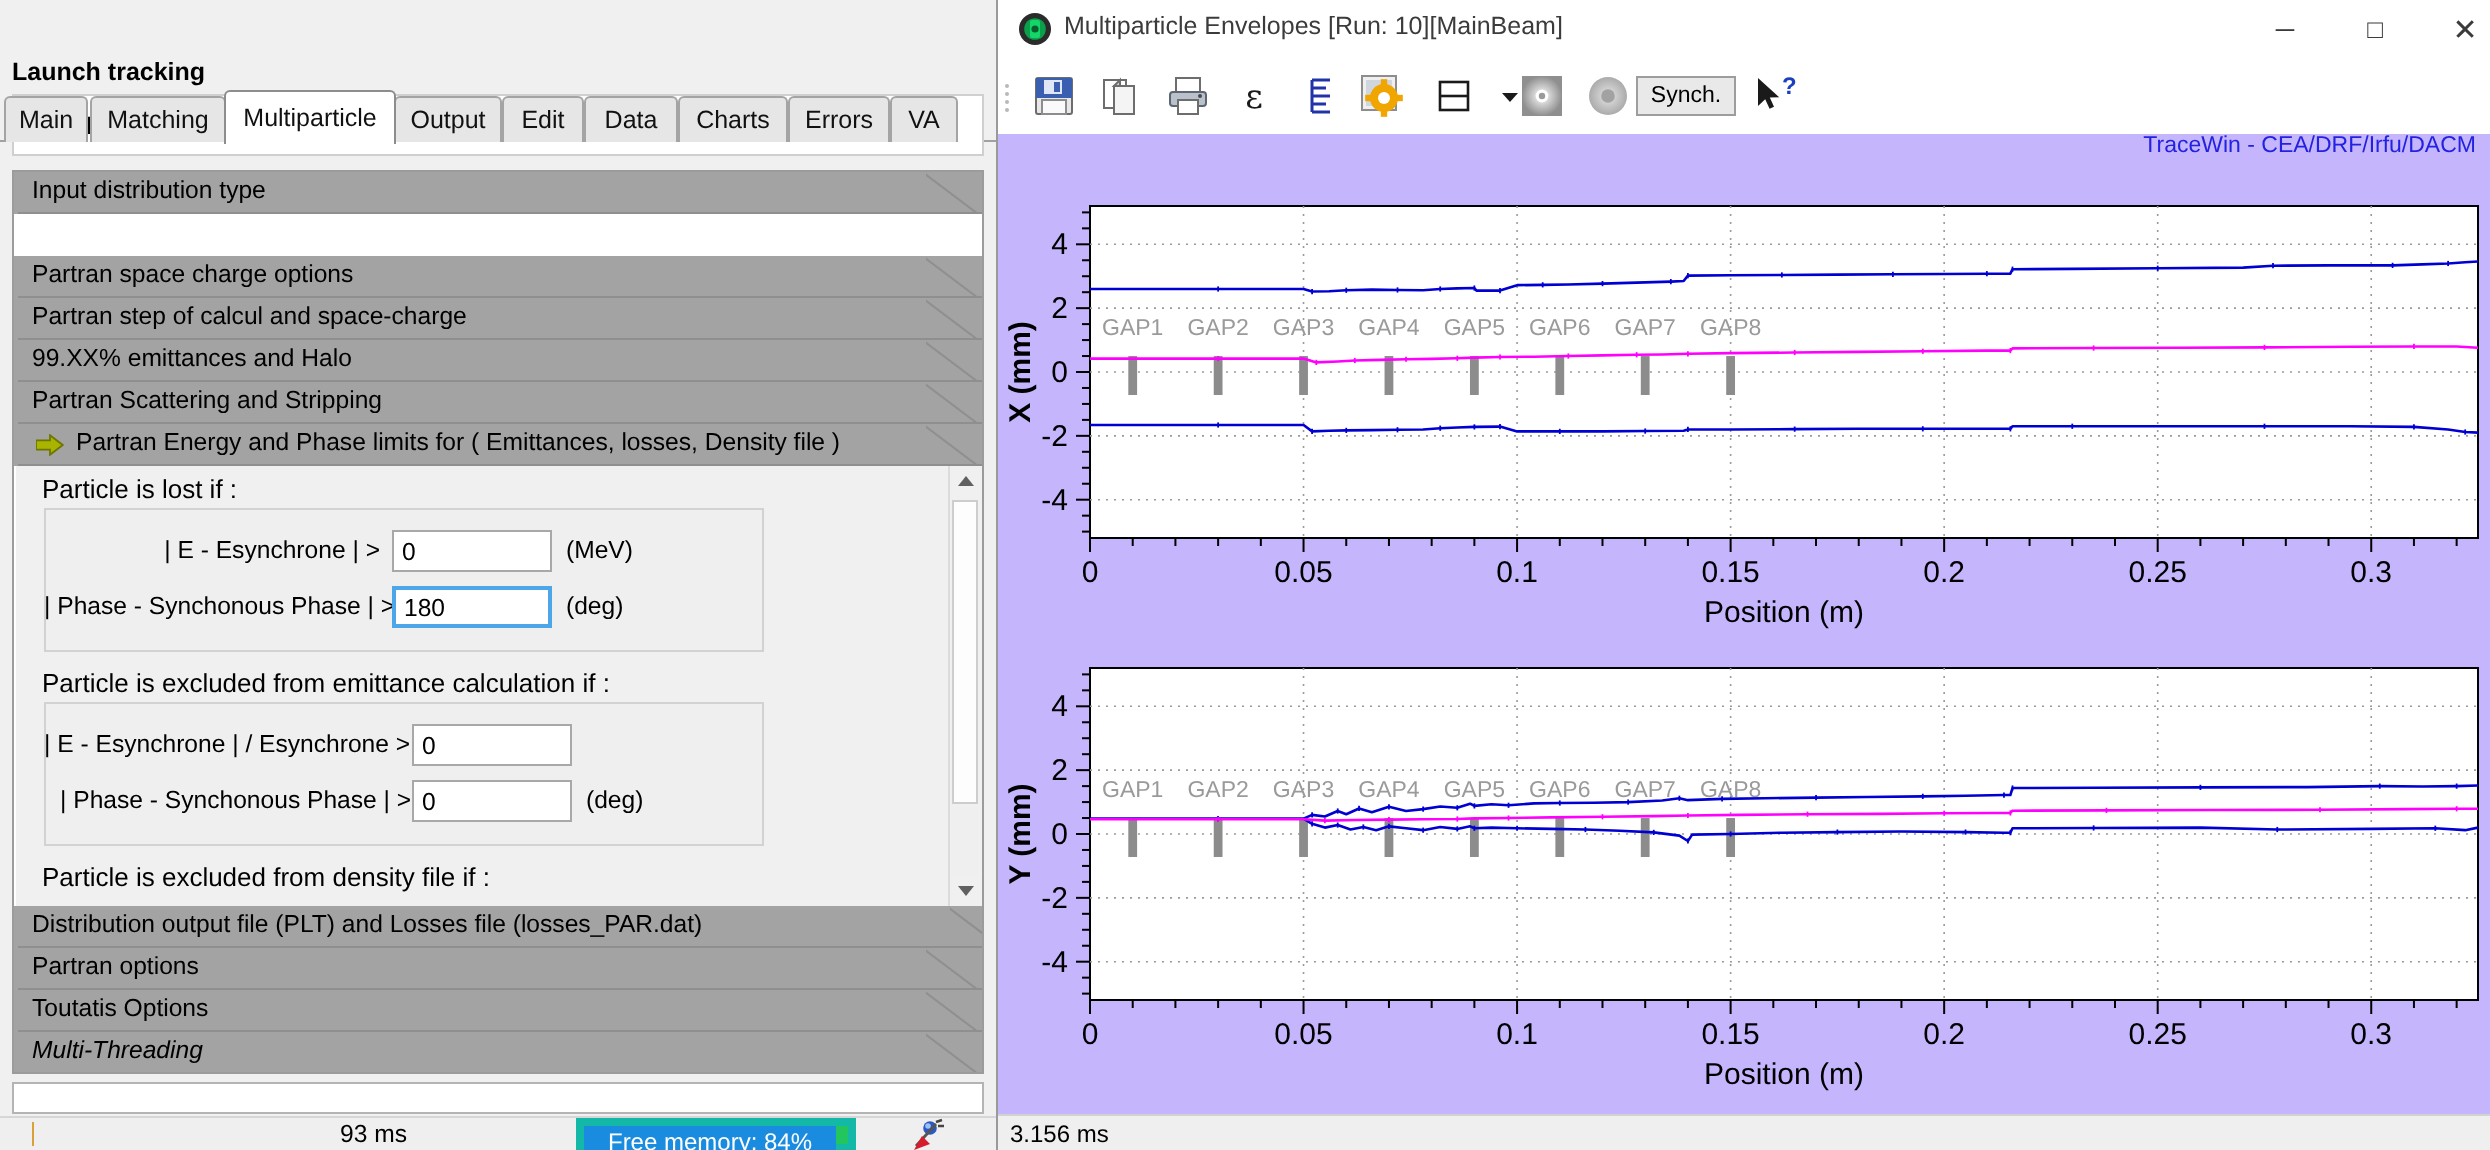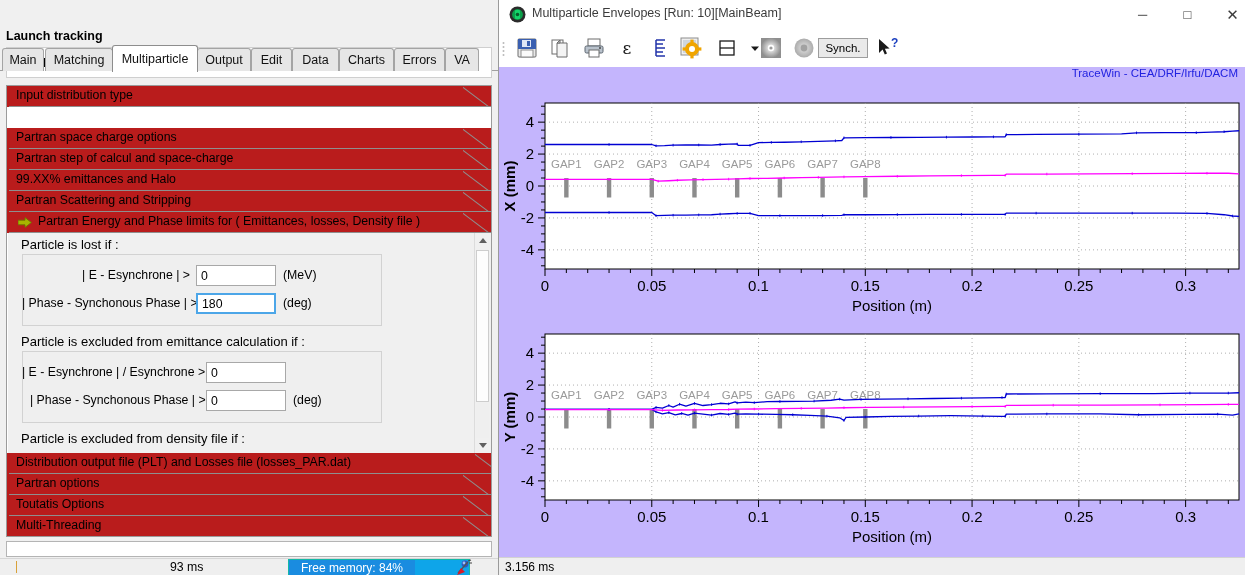--- a/index.html
+++ b/index.html
@@ -36,21 +36,21 @@
   }
   .cbx{width:13px;height:13px;border:1px solid #707070;background:#fff;box-sizing:border-box;
        display:flex;align-items:center;justify-content:center;font-size:11px;line-height:1;}
   .cbl{font-weight:bold;font-size:12.5px;}
   .cb-gap{width:12px;}
 
   
   #acc{position:absolute;left:6px;top:85px;width:486px;height:452px;background:#fff;
        border:1px solid #9b9b9b;box-sizing:border-box;overflow:hidden;}
 
-  .acc-row{position:relative;height:21px;box-sizing:border-box;background:#b91c1c;}
+  .acc-row{position:relative;height:21px;box-sizing:border-box;background:#a3a3a3;}
   .acc-row .acc-line{position:absolute;left:2px;right:0;bottom:0;height:1px;background:#8f8f8f;}
   .acc-row .acc-notch{
     position:absolute;right:0;bottom:0;width:28px;height:21px;overflow:hidden;
   }
   .acc-row .acc-notch:before{
     content:"";position:absolute;left:-1px;top:0;width:40px;height:1px;background:#8f8f8f;
     transform-origin:0 0;transform:rotate(37deg);
   }
   .acc-row .acc-txt{position:absolute;left:9px;top:2px;font-size:12.3px;white-space:nowrap;}
   .acc-row.expanded .acc-txt{left:31px;}
@@ -75,21 +75,21 @@
   .sbtri{width:0;height:0;border-left:4px solid transparent;border-right:4px solid transparent;}
   .sbup{border-bottom:5px solid #606060;}
   .sbdn{border-top:5px solid #606060;}
   #sbthumb{position:absolute;left:1px;top:17px;width:13px;height:152px;background:#fdfdfd;border:1px solid #cdcdcd;box-sizing:border-box;}
   #sbtrack{position:absolute;left:1px;top:170px;width:13px;height:36px;background:#efefef;}
 
   
   #botbox{position:absolute;left:6px;top:541px;width:486px;height:16px;background:#fff;border:1px solid #b4b4b4;box-sizing:border-box;}
   #statusbar{position:absolute;left:0;top:558px;width:498px;height:17px;background:#efefef;border-top:1px solid #d6d6d6;}
   #ms-lab{position:absolute;left:170px;top:1px;font-size:12.3px;}
-  #memwrap{position:absolute;left:288px;top:0px;width:182px;height:17px;background:#0ea5e9;border:1px solid #14b8a6;box-sizing:border-box;}
+  #memwrap{position:absolute;left:288px;top:0px;width:140px;height:17px;background:#22c55e;border:4px solid #14b8a6;box-sizing:border-box;}
   #membar{position:absolute;left:0;top:0;height:15px;background:#1a8ce0;display:flex;align-items:center;justify-content:center;color:#fff;font-size:12px;}
   #caret{position:absolute;left:16px;top:2px;width:1px;height:12px;background:#d8a13a;}
   #bugicon{position:absolute;left:452px;top:0px;width:22px;height:17px;}
 
   
   #right-win{position:absolute;left:498px;top:0;width:747px;height:575px;background:#fff;border-left:1px solid #9a9a9a;box-sizing:border-box;}
   #titlebar{position:absolute;left:0;top:0;width:746px;height:29px;background:#fff;border-bottom:1px solid #eaeaea;}
   #app-ic{position:absolute;left:10px;top:6px;width:17px;height:17px;}
   #wtitle{position:absolute;left:33px;top:6px;font-size:12.5px;color:#3b3b3b;}
   .wbtn{position:absolute;top:0;width:45px;height:29px;display:flex;align-items:center;justify-content:center;color:#3b3b3b;}
@@ -226,21 +226,21 @@
         <div class="acc-row" style="position: absolute; left: 0px; top: 388px; width: 484px; height: 21px;">
           <div class="acc-txt">Partran options</div>
           <div class="acc-line"></div>
           <div class="acc-notch"></div>
         </div>
         <div class="acc-row" style="position: absolute; left: 0px; top: 409px; width: 484px; height: 21px;">
           <div class="acc-txt">Toutatis Options</div>
           <div class="acc-line"></div>
           <div class="acc-notch"></div>
         </div>
-        <div class="acc-row" style="position: absolute; left: 0px; top: 430px; width: 484px; height: 21px;">
+        <div class="acc-row" style="position: absolute; left: 0px; top: 430px; width: 484px; height: 21px; font-style: italic;">
           <div class="acc-txt">Multi-Threading</div>
           <div class="acc-line"></div>
           <div class="acc-notch"></div>
         </div>
       </div>
 
     <div id="botbox"></div>
 
     <div id="statusbar">
       <div id="caret"></div>

